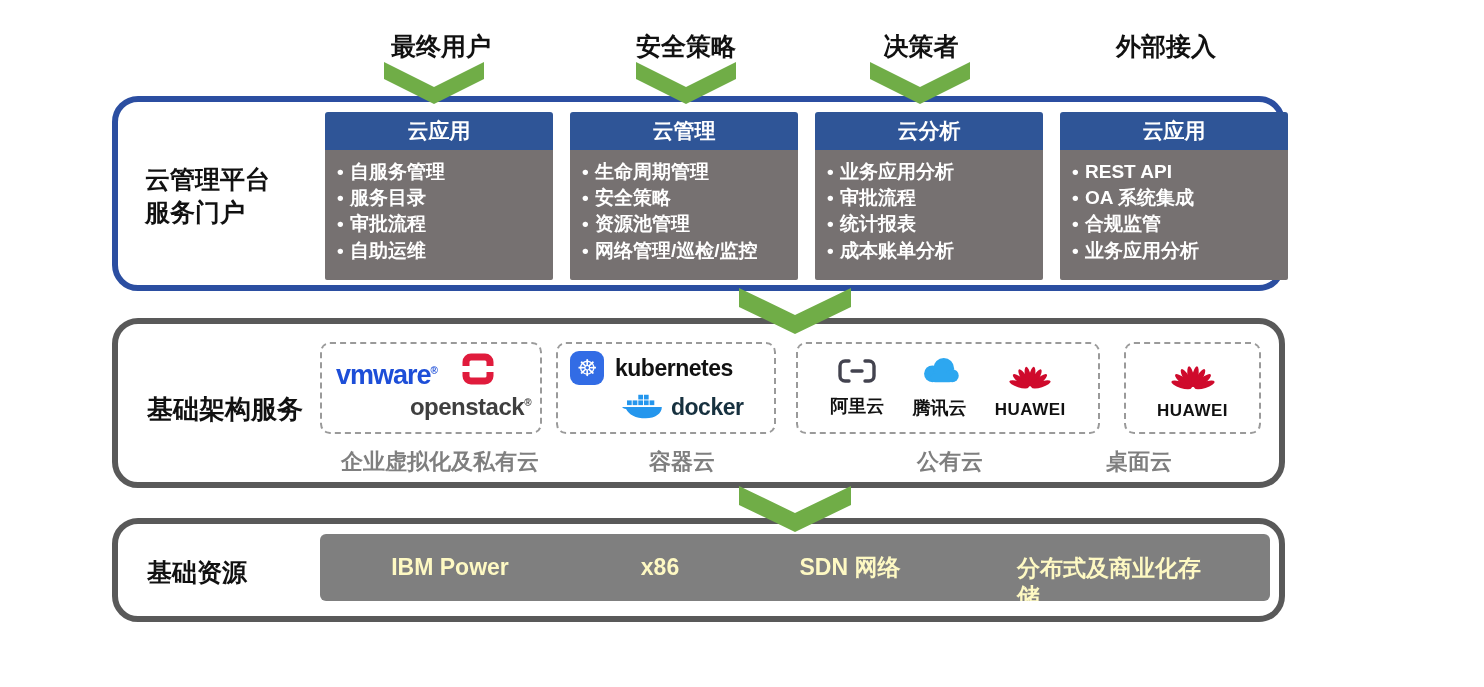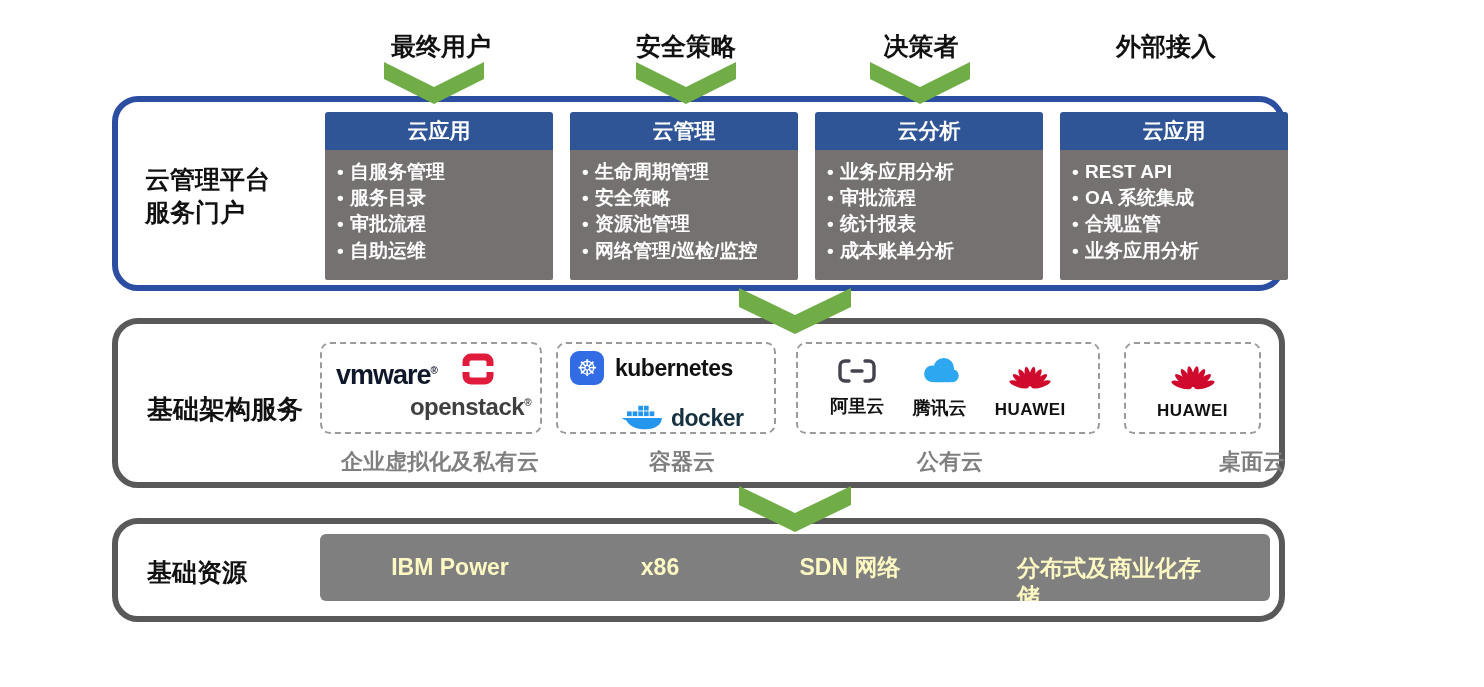--- a/index.html
+++ b/index.html
@@ -21,30 +21,30 @@
 
   .card { position:absolute; top:112px; width:228px; z-index:2; }
   .card-header { height:38px; background:#2F5597; color:#fff; font-size:21px; font-weight:bold; display:flex; align-items:center; justify-content:center; border-radius:3px 3px 0 0; }
   .card-body { list-style:none; background:#767171; color:#fff; min-height:130px; padding:9px 6px 9px 10px; border-radius:0 0 2px 2px; }
   .card-body li { position:relative; padding-left:15px; font-size:19px; font-weight:bold; line-height:1.38; }
   .card-body li::before { content:"\2022"; position:absolute; left:2px; top:0; }
 
   .vendor-box { position:absolute; top:342px; height:92px; background:#fff; border:2px dashed #9a9a9a; border-radius:10px; z-index:2; }
   .group-caption { position:absolute; top:447px; transform:translateX(-50%); font-size:22px; font-weight:bold; color:#7f7f7f; white-space:nowrap; }
 
-  .vmware-text { position:absolute; left:14px; top:16px; font-size:27px; font-weight:bold; letter-spacing:-1px; color:#0f172a; white-space:nowrap; }
+  .vmware-text { position:absolute; left:14px; top:16px; font-size:27px; font-weight:bold; letter-spacing:-1px; color:#1d4ed8; white-space:nowrap; }
   .vmware-text sup, .os-text sup { font-size:10px; font-weight:bold; }
   .os-icon { position:absolute; left:140px; top:9px; }
   .os-text { position:absolute; right:9px; top:49px; font-size:24px; font-weight:bold; letter-spacing:-0.5px; color:#3f3f3f; white-space:nowrap; }
 
   .k8s-row { position:absolute; left:12px; top:7px; display:flex; align-items:center; gap:11px; }
   .k8s-icon { width:34px; height:34px; border-radius:9px; background:#326CE5; color:#fff; display:flex; align-items:center; justify-content:center; }
   .k8s-icon::before { content:"\2638"; font-size:23px; line-height:1; }
   .k8s-text { font-size:23px; font-weight:bold; letter-spacing:-0.5px; }
-  .docker-row { position:absolute; left:62px; top:47px; display:flex; align-items:center; gap:5px;margin-top:11px; }
+  .docker-row { position:absolute; left:62px; top:47px; display:flex; align-items:center; gap:5px; }
   .docker-text { font-size:23px; font-weight:bold; color:#17313F; letter-spacing:-0.5px; }
 
   .flex-box { display:flex; align-items:center; justify-content:space-evenly; padding:0 4px; }
   .logo-stack { display:flex; flex-direction:column; align-items:center; gap:10px; }
   .logo-cjk { font-size:18px; font-weight:bold; white-space:nowrap; }
   .logo-latin { font-size:17px; font-weight:800; letter-spacing:0.5px; white-space:nowrap; }
 
   .res-bar { position:absolute; left:320px; top:534px; width:950px; height:67px; background:#7F7F7F; border-radius:6px; color:#fef9c3; display:grid; grid-template-columns:260px 160px 220px 310px; align-items:center; justify-items:center; overflow:hidden; z-index:2; }
   .res-item { font-size:23px; font-weight:bold; white-space:nowrap; }
   .res-item-wrap { white-space:normal; width:196px; line-height:28px; transform:translateY(14px); text-align:left; }
@@ -208,21 +208,21 @@
           <ellipse cy="-14" rx="3.5" ry="12" transform="rotate(72)"></ellipse>
         </g>
       </svg>
       <span class="logo-latin">HUAWEI</span>
     </div>
   </div>
 
   <div class="group-caption" style="left:440px">企业虚拟化及私有云</div>
   <div class="group-caption" style="left:682px">容器云</div>
   <div class="group-caption" style="left:950px">公有云</div>
-  <div class="group-caption" style="left:1252px">桌面云</div>
+  <div class="group-caption" style="left:1139px">桌面云</div>
 
   <svg class="chevron" style="left:795px; top:486px" width="112" height="46" viewBox="0 0 112 46">
       <polygon points="0,0 56,27 112,0 112,19 56,46 0,19" fill="#70AD47"></polygon>
     </svg>
 
   <div class="section res-box"></div>
   <div class="res-title">基础资源</div>
   <div class="res-bar">
     <span class="res-item">IBM Power</span>
     <span class="res-item">x86</span>

